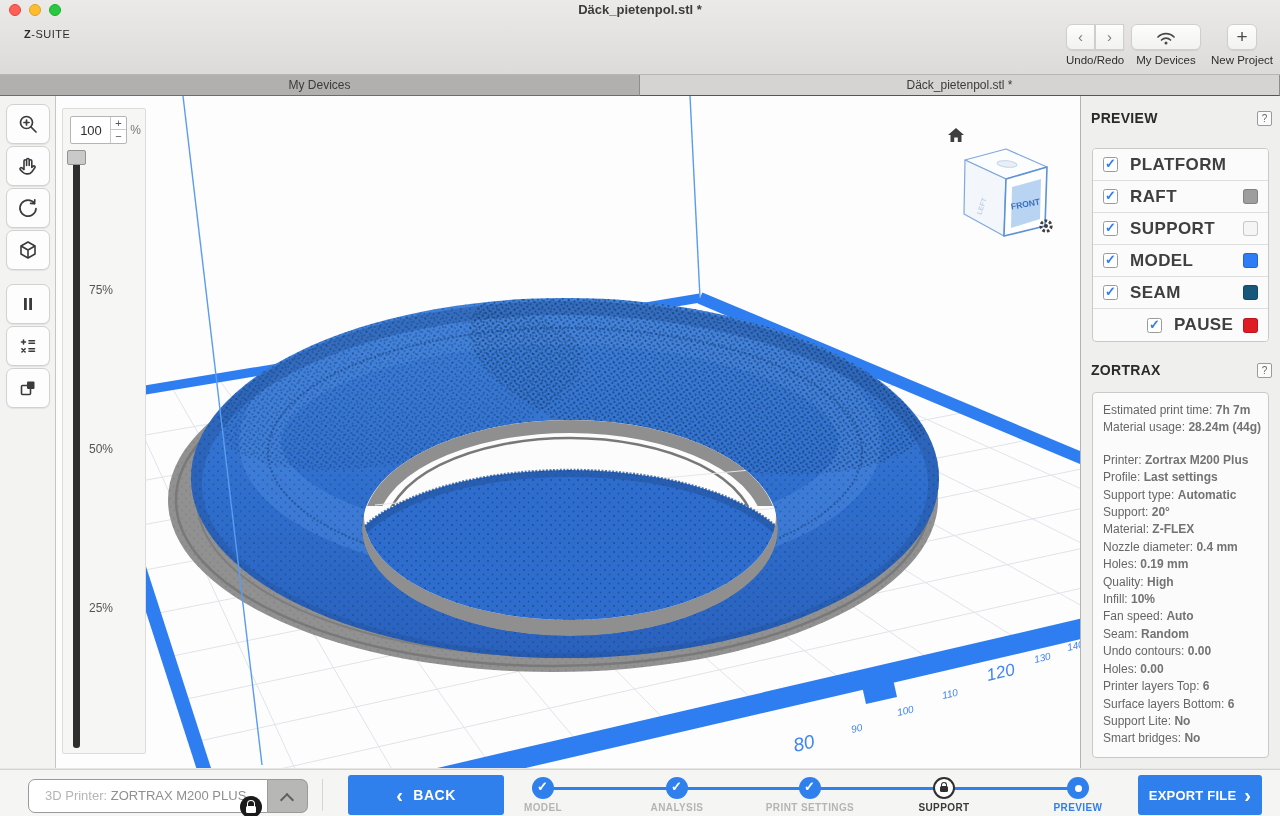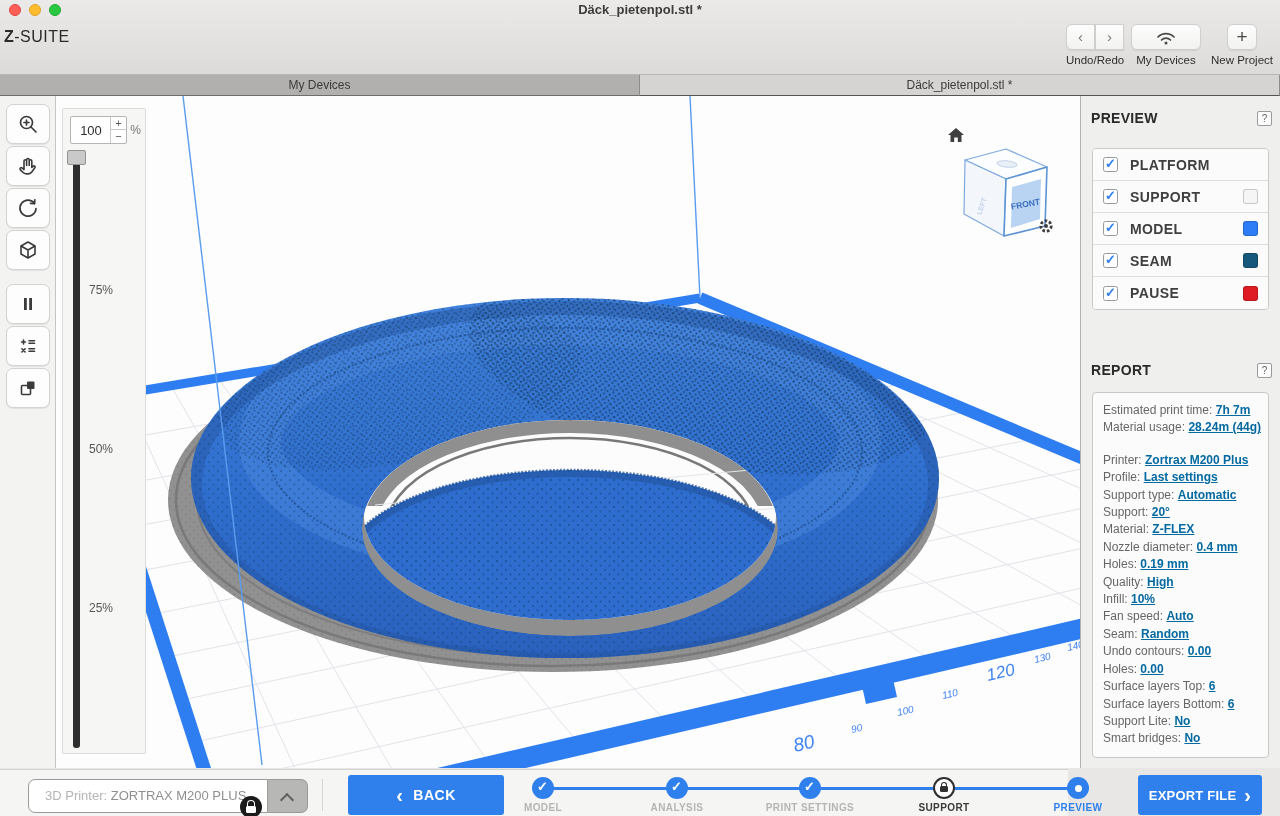--- a/index.html
+++ b/index.html
@@ -7,21 +7,21 @@
 
   
   #header { position:absolute; left:0; top:0; width:1280px; height:75px;
     background:linear-gradient(#eceae9,#dddbd9); border-bottom:1px solid #b8b6b4; }
   .traffic { position:absolute; top:4px; width:12px; height:12px; border-radius:50%; }
   #tl-close { left:9px;  background:#ff5f57; border:1px solid #e0443e; }
   #tl-min   { left:29px; background:#febc2e; border:1px solid #dea123; }
   #tl-zoom  { left:49px; background:#28c840; border:1px solid #1dad2b; }
   #win-title { position:absolute; top:2px; left:0; width:1280px; text-align:center;
     font-size:13px; font-weight:700; color:#3c3c3c; }
-  #logo { position:absolute; left:4px; top:28px; font-size:16px; color:#2b2b2b; letter-spacing:.5px; }
+  #logo { position:absolute; left:24px; top:28px; font-size:11px; color:#2b2b2b; letter-spacing:.5px; }
   #logo b { font-weight:900; }
   .hdr-tool { position:absolute; top:24px; text-align:center; }
   .hdr-btn { display:inline-block; height:26px; background:linear-gradient(#fdfdfd,#f2f2f0);
     border:1px solid #cfcfcd; border-radius:6px; box-shadow:0 1px 1px rgba(0,0,0,.08);
     color:#7b7b7b; font-size:15px; line-height:24px; vertical-align:top; }
   .hdr-label { font-size:11.5px; color:#2e2e2e; margin-top:4px; }
   #undoredo-group { left:1066px; width:58px; }
   #undoredo-group .seg { width:29px; margin:0; border-radius:0; }
   #undoredo-group .seg:first-child { border-radius:6px 0 0 6px; }
   #undoredo-group .seg:last-child { border-radius:0 6px 6px 0; border-left:none; }
@@ -71,43 +71,43 @@
     background:#efefed; border-left:1px solid #b3b3b1; }
   .panel-heading { position:absolute; left:10px; font-size:14px; font-weight:700;
     letter-spacing:.3px; color:#2a2a2a; }
   .help-box { position:absolute; left:176px; width:15px; height:15px; background:#fbfbfb;
     border:1px solid #9a9a9a; border-radius:2px; font-size:10px; color:#666;
     text-align:center; line-height:13px; }
   #preview-card { position:absolute; left:11px; top:52px; width:177px;
     background:#fbfbfb; border:1px solid #c9c9c7; border-radius:4px; overflow:hidden; }
   .pv-row { height:32px; display:flex; align-items:center; padding-left:10px;
     border-bottom:1px solid #dedede; background:#fbfbfb; }
-  .pv-row:last-child { border-bottom:none; }
+  .pv-row:last-child { border-bottom:none;margin-left:44px; }
   .checkbox { width:15px; height:15px; background:#fff; border:1px solid #9a9a9a;
     border-radius:2.5px; position:relative; flex:none; }
   .checkbox::after { content:"✓"; position:absolute; left:1px; top:-2px;
     font-size:13px; font-weight:700; color:#2f80ed; }
-  .pv-label { font-size:14px; font-weight:700; color:#3f3f3f; letter-spacing:.4px; margin-left:12px; flex:1; }
+  .pv-label { font-size:17px; font-weight:700; color:#3f3f3f; letter-spacing:.4px; margin-left:12px; flex:1; }
   .swatch { width:15px; height:15px; border-radius:3px; margin-right:10px; flex:none;
     border:1px solid rgba(0,0,0,.18); }
   .sw-none { visibility:hidden; }
   .sw-raft { background:#9e9e9e; }
   .sw-support { background:#f5f5f5; }
   .sw-model { background:#2e7df6; }
   .sw-seam { background:#16587b; }
   .sw-pause { background:#df1b23; }
 
   #report-card { position:absolute; left:11px; top:296px; width:177px;
     background:#fbfbfb; border:1px solid #c9c9c7; border-radius:4px; padding:9px 10px; }
   .rp-line { font-size:12px; line-height:17.4px; color:#666; white-space:nowrap; }
-  .rp-line b { color:#0369a1;text-decoration:underline; }
+  .rp-line b { color:#737373; }
   .rp-spacer { height:15px; }
 
   
-  #bottom-bar { position:absolute; left:0; top:769px; width:1068px; height:47px;
+  #bottom-bar { position:absolute; left:0; top:769px; width:1280px; height:47px;
     background:#f5f5f3; border-top:1px solid #d2d2d0;text-decoration:underline; }
   #printer-select { position:absolute; left:28px; top:9px; width:240px; height:34px;
     background:#fff; border:1.5px solid #9a9a9a; border-radius:7px 0 0 7px;
     font-size:13px; line-height:31px; padding-left:16px; white-space:nowrap; overflow:hidden; }
   #printer-prefix { color:#b5b5b5; }
   #printer-name { color:#8f8f8f; }
   #printer-caret-btn { position:absolute; left:268px; top:9px; width:40px; height:34px;
     background:#b7b7b5; border:1.5px solid #9a9a9a; border-left:none; border-radius:0 7px 7px 0; }
   .caret-up { position:absolute; left:14px; top:15px; width:10px; height:10px;
     border-top:2.5px solid #5f5f5f; border-right:2.5px solid #5f5f5f; transform:rotate(-45deg); }
@@ -394,61 +394,66 @@
   <div class="help-box" style="top:15px">?</div>
 
   <div id="preview-card">
     <div class="pv-row">
       <span class="checkbox"></span>
       <span class="pv-label">PLATFORM</span>
       <span class="swatch sw-none"></span>
     </div>
     <div class="pv-row">
       <span class="checkbox"></span>
+      <span class="pv-label">RAFT</span>
+      <span class="swatch sw-raft"></span>
+    </div>
+    <div class="pv-row">
+      <span class="checkbox"></span>
       <span class="pv-label">SUPPORT</span>
       <span class="swatch sw-support"></span>
     </div>
     <div class="pv-row">
       <span class="checkbox"></span>
       <span class="pv-label">MODEL</span>
       <span class="swatch sw-model"></span>
     </div>
     <div class="pv-row">
       <span class="checkbox"></span>
       <span class="pv-label">SEAM</span>
       <span class="swatch sw-seam"></span>
     </div>
     <div class="pv-row">
       <span class="checkbox"></span>
       <span class="pv-label">PAUSE</span>
       <span class="swatch sw-pause"></span>
     </div>
   </div>
 
-  <div class="panel-heading" style="top:266px">REPORT</div>
+  <div class="panel-heading" style="top:266px">ZORTRAX</div>
   <div class="help-box" style="top:267px">?</div>
 
   <div id="report-card">
     <div class="rp-line"><span>Estimated print time: </span><b>7h 7m</b></div>
     <div class="rp-line"><span>Material usage: </span><b>28.24m (44g)</b></div>
     <div class="rp-spacer"></div>
     <div class="rp-line"><span>Printer: </span><b>Zortrax M200 Plus</b></div>
     <div class="rp-line"><span>Profile: </span><b>Last settings</b></div>
     <div class="rp-line"><span>Support type: </span><b>Automatic</b></div>
     <div class="rp-line"><span>Support: </span><b>20°</b></div>
     <div class="rp-line"><span>Material: </span><b>Z-FLEX</b></div>
     <div class="rp-line"><span>Nozzle diameter: </span><b>0.4 mm</b></div>
     <div class="rp-line"><span>Holes: </span><b>0.19 mm</b></div>
     <div class="rp-line"><span>Quality: </span><b>High</b></div>
     <div class="rp-line"><span>Infill: </span><b>10%</b></div>
     <div class="rp-line"><span>Fan speed: </span><b>Auto</b></div>
     <div class="rp-line"><span>Seam: </span><b>Random</b></div>
     <div class="rp-line"><span>Undo contours: </span><b>0.00</b></div>
     <div class="rp-line"><span>Holes: </span><b>0.00</b></div>
-    <div class="rp-line"><span>Surface layers Top: </span><b>6</b></div>
+    <div class="rp-line"><span>Printer layers Top: </span><b>6</b></div>
     <div class="rp-line"><span>Surface layers Bottom: </span><b>6</b></div>
     <div class="rp-line"><span>Support Lite: </span><b>No</b></div>
     <div class="rp-line"><span>Smart bridges: </span><b>No</b></div>
   </div>
 </div>
 
 <div id="bottom-bar">
   <div id="printer-select">
     <span id="printer-prefix">3D Printer: </span><span id="printer-name">ZORTRAX M200 PLUS</span>
   </div>

